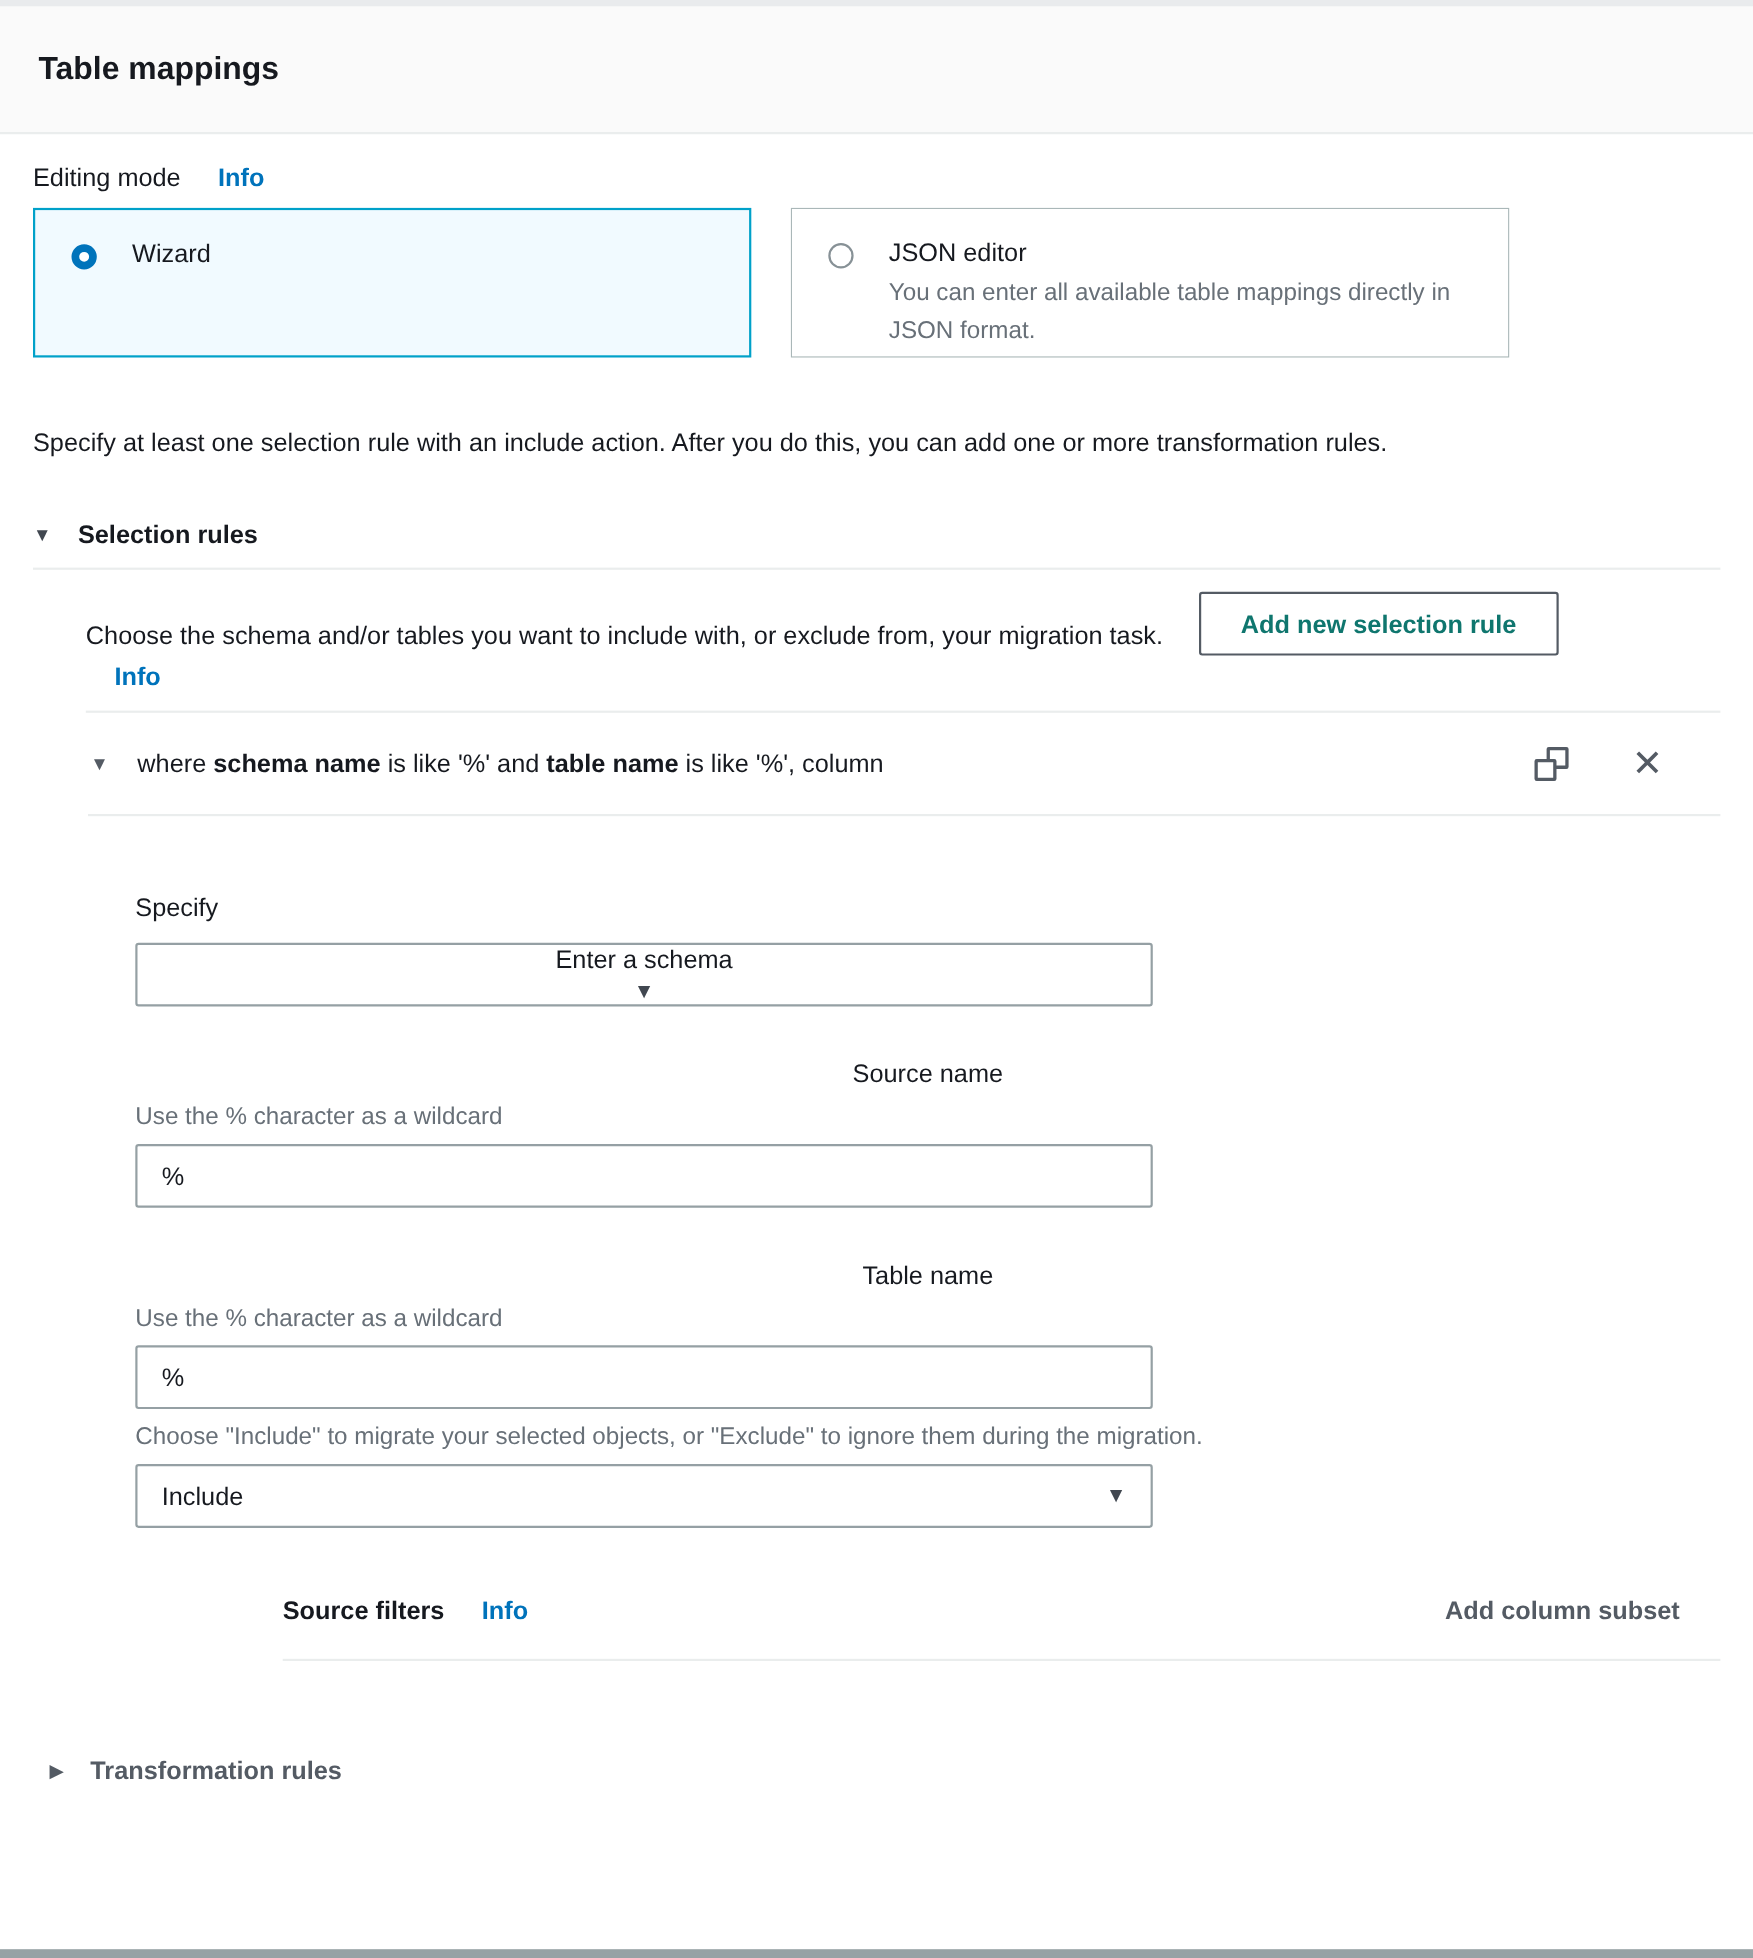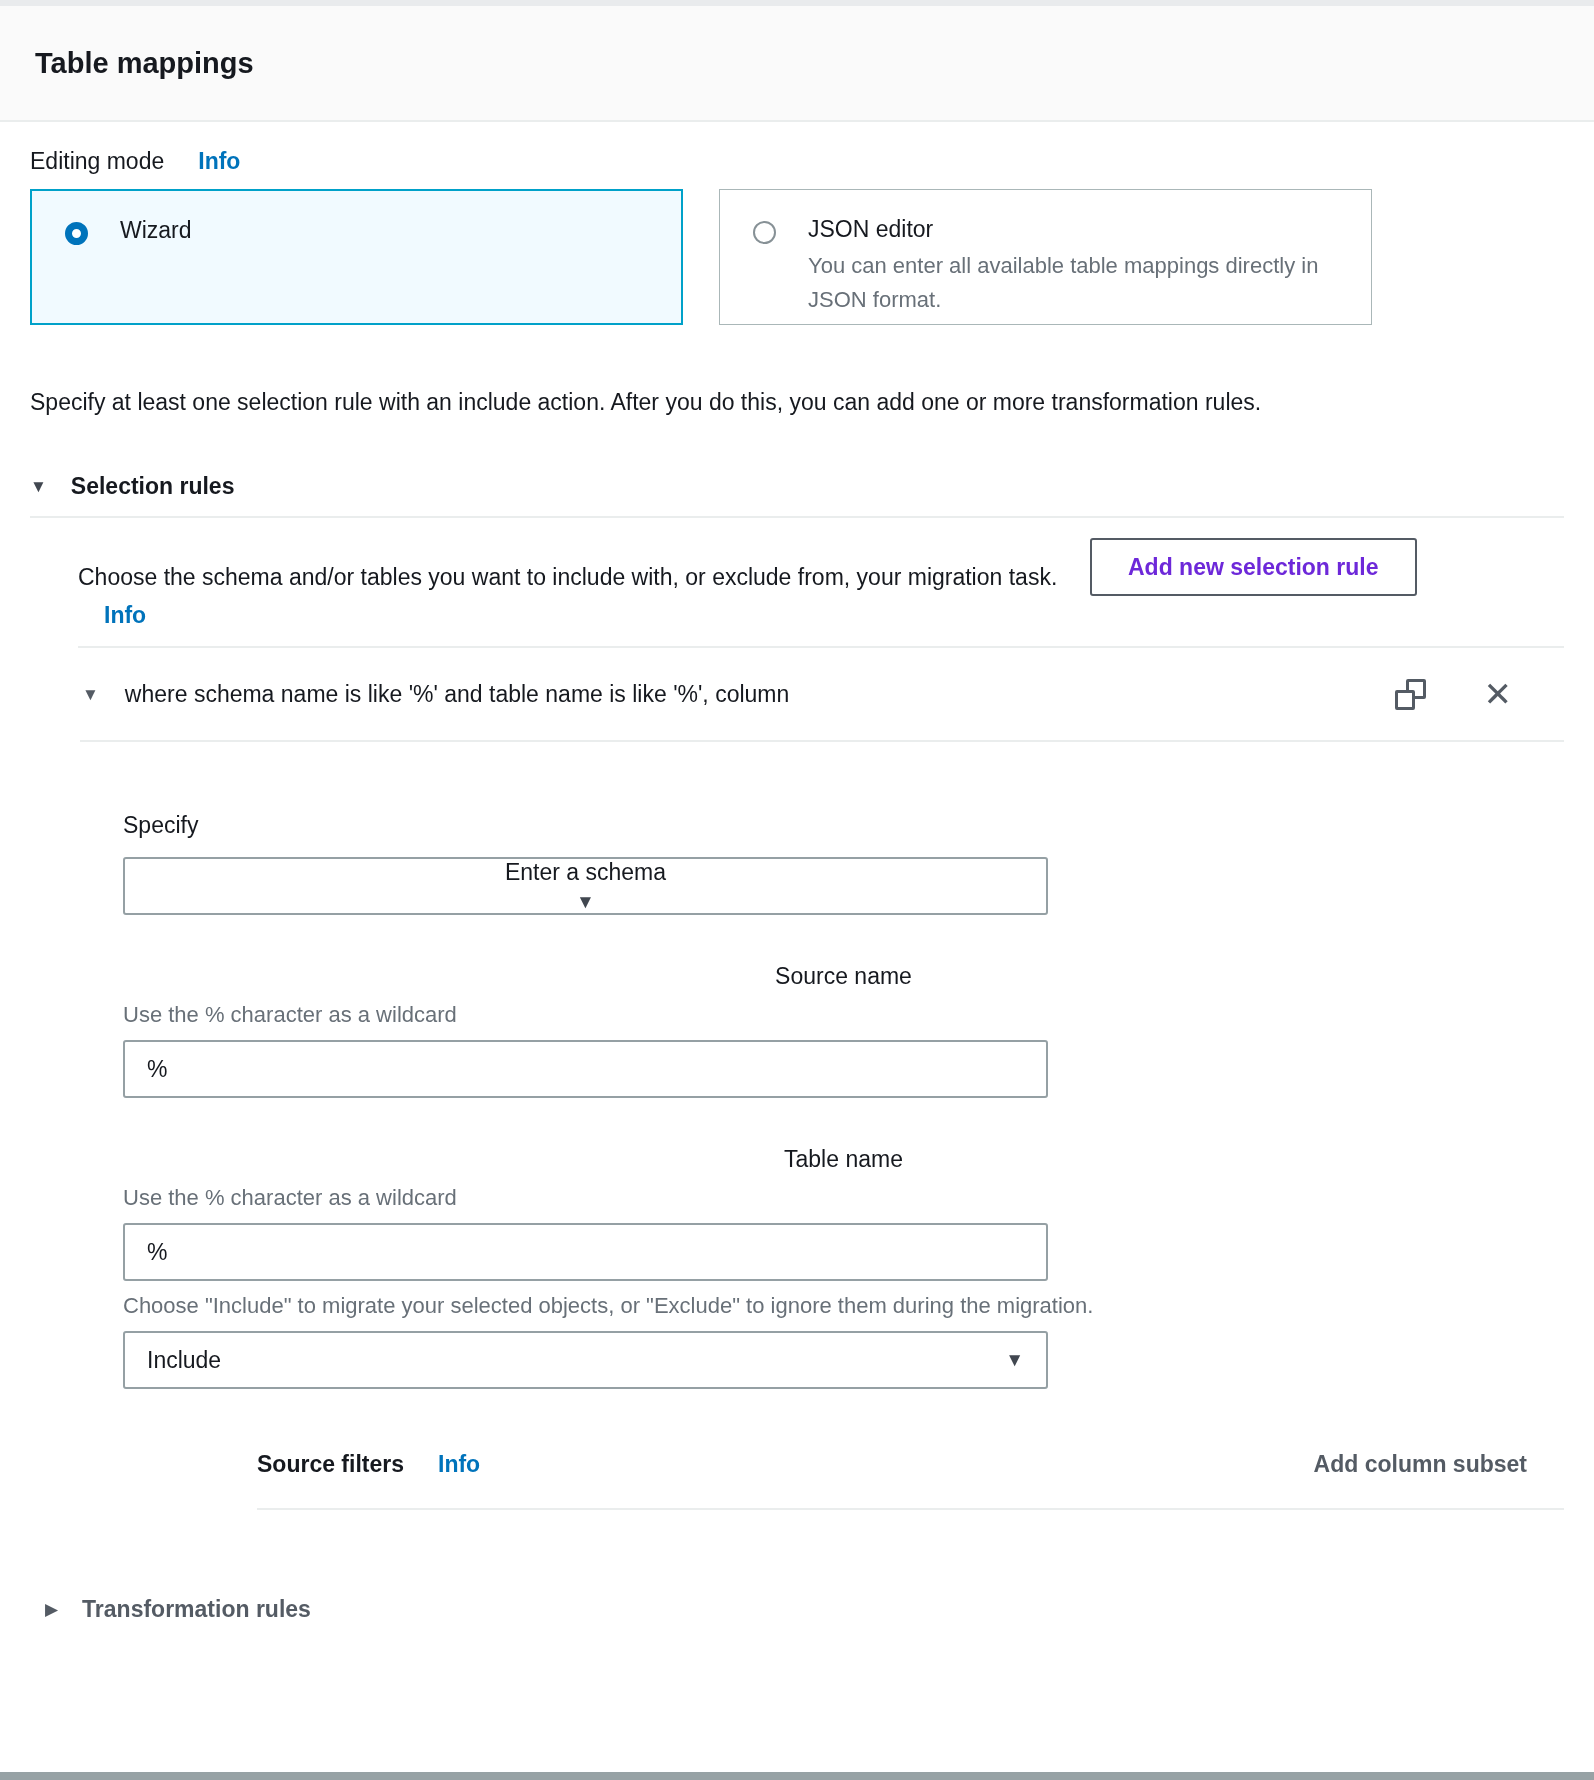--- a/index.html
+++ b/index.html
@@ -37,29 +37,29 @@
   .tri.slate { color:#545b64; }
   .section-title { font-size:23px; font-weight:700; color:#16191f; }
 
   .divider { border-top:2px solid #eaeded; }
   .div-full { margin-top:16px; }
   .div-indent2 { margin-left:50px; }
 
   .desc-row { margin-top:20px; margin-left:48px; display:flex; align-items:flex-start; }
   .sel-desc { font-size:23px; line-height:38px; width:1022px; margin-top:20px; }
   .sel-desc .info-link { margin-left:26px; }
-  .btn-secondary { margin-left:-10px; height:58px; padding:0 36px; background:#ffffff; border:2px solid #545b64; border-radius:3px; font-family:"Liberation Sans", sans-serif; font-size:23px; font-weight:700; color:#6d28d9; cursor:pointer; white-space:nowrap; }
+  .btn-secondary { margin-left:-10px; height:58px; padding:0 36px; background:#ffffff; border:2px solid #545b64; border-radius:3px; font-family:"Liberation Sans", sans-serif; font-size:23px; font-weight:700; color:#0f766e; cursor:pointer; white-space:nowrap; }
   .desc-row .divgrow { flex:1; }
 
   .desc-divider { margin-top:12px; margin-left:48px; }
 
   .rule-header { margin-left:48px; height:92px; display:flex; align-items:center; }
   .rule-header .tri { margin-left:4px; cursor:pointer; }
   .rule-summary { margin-left:26px; font-size:23px; color:#16191f; }
-  .rule-summary b { font-weight:400; }
+  .rule-summary b { font-weight:700; }
   .rule-actions { margin-left:auto; display:flex; align-items:center; gap:58px; padding-right:52px; }
 
   .copy-icon { position:relative; width:31px; height:31px; display:inline-block; cursor:pointer; }
   .copy-icon .sq { position:absolute; width:20px; height:20px; border:3px solid #545b64; border-radius:2px; }
   .copy-icon .sq.back { top:0; right:0; }
   .copy-icon .sq.front { bottom:0; left:0; background:#ffffff; }
   .close-x { font-size:34px; color:#545b64; line-height:1; cursor:pointer; }
 
   .rule-body { margin-left:93px; }
   .field-label { font-size:23px; color:#16191f; }

